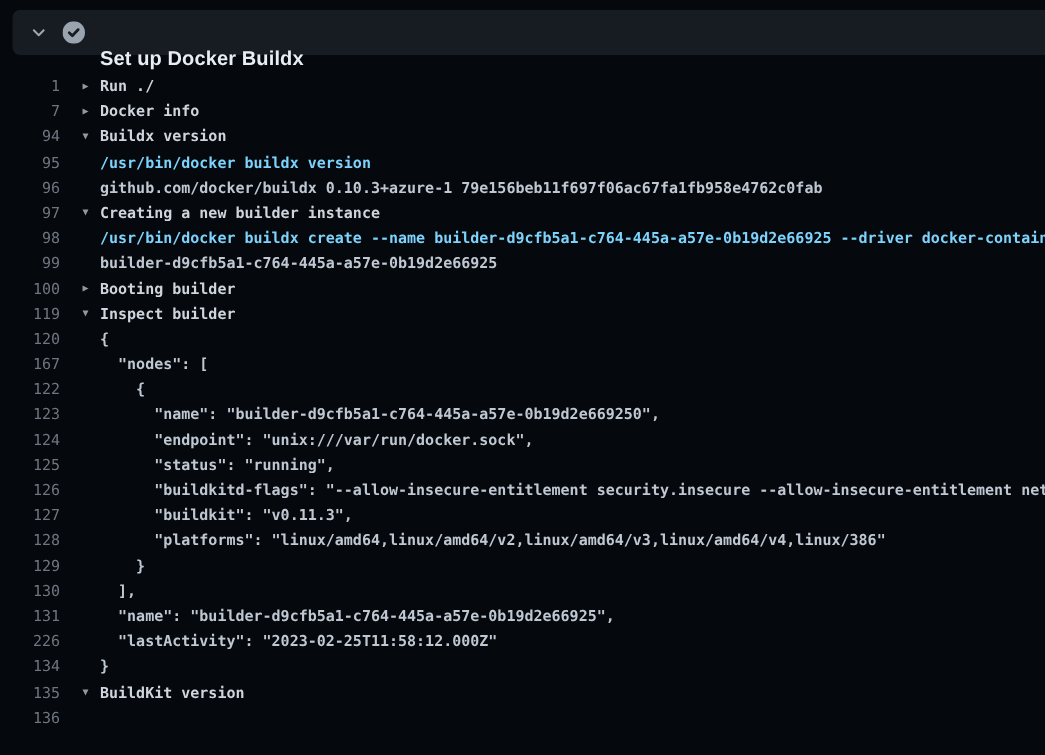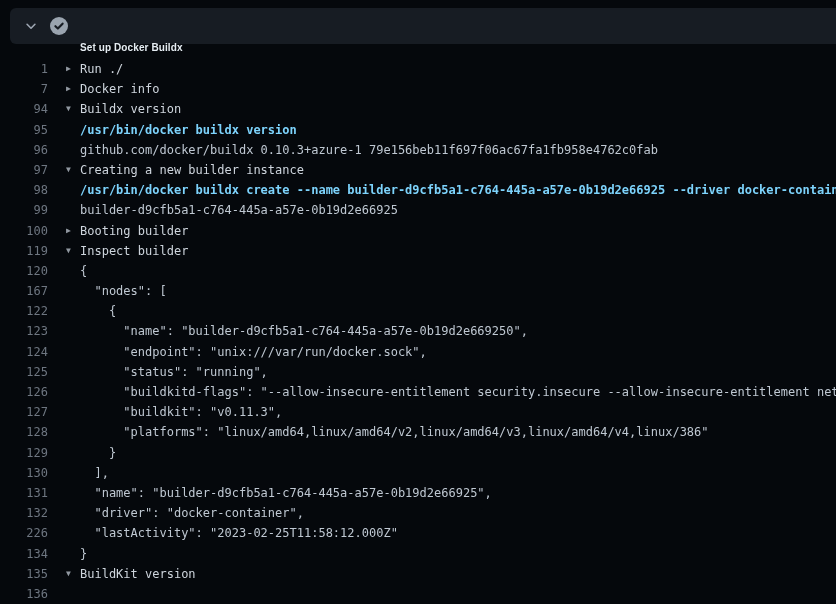--- a/index.html
+++ b/index.html
@@ -29,21 +29,21 @@
     background: transparent; border: none; cursor: pointer;
     color: #9ea7b3;
   }
   .status-icon {
     width: 18px; height: 18px;
     margin-left: 6px;
     display: flex; align-items: center; justify-content: center;
   }
   .step-title {
     color: #e6edf3;
-    font-size: 10px;
+    font-size: 16px;
     font-weight: 600;
     margin-left: 12px;
     letter-spacing: 0.1px;
     margin-top: 43px;
   }
 
   
   .log {
     position: absolute;
     left: 0; top: 44px;
@@ -68,21 +68,21 @@
     color: #6e7681;
     cursor: pointer;
   }
   .arrow-cell {
     flex: 0 0 14px;
     margin-left: 18px;
     text-align: left;
     color: #9198a1;
     font-size: 8px;
   }
-  .row-text { color: #bfc8d2; }
+  .row-text { color: #bfc8d2; font-weight: bold; }
   .log-row.group { cursor: pointer; }
   .log-row.group .row-text { color: #ced5dd; }
   .log-row.command .row-text { color: #7dd3fc; font-weight: bold; }
 </style>
 </head>
 <body>
 
 <div class="step-header">
   <button class="chev-btn">
     <svg width="16" height="16" viewBox="0 0 16 16">
@@ -114,18 +114,17 @@
     <div class="log-row output"><span class="ln">122</span><span class="arrow-cell"></span><span class="row-text">    {</span></div>
     <div class="log-row output"><span class="ln">123</span><span class="arrow-cell"></span><span class="row-text">      "name": "builder-d9cfb5a1-c764-445a-a57e-0b19d2e669250",</span></div>
     <div class="log-row output"><span class="ln">124</span><span class="arrow-cell"></span><span class="row-text">      "endpoint": "unix:///var/run/docker.sock",</span></div>
     <div class="log-row output"><span class="ln">125</span><span class="arrow-cell"></span><span class="row-text">      "status": "running",</span></div>
     <div class="log-row output"><span class="ln">126</span><span class="arrow-cell"></span><span class="row-text">      "buildkitd-flags": "--allow-insecure-entitlement security.insecure --allow-insecure-entitlement network.host",</span></div>
     <div class="log-row output"><span class="ln">127</span><span class="arrow-cell"></span><span class="row-text">      "buildkit": "v0.11.3",</span></div>
     <div class="log-row output"><span class="ln">128</span><span class="arrow-cell"></span><span class="row-text">      "platforms": "linux/amd64,linux/amd64/v2,linux/amd64/v3,linux/amd64/v4,linux/386"</span></div>
     <div class="log-row output"><span class="ln">129</span><span class="arrow-cell"></span><span class="row-text">    }</span></div>
     <div class="log-row output"><span class="ln">130</span><span class="arrow-cell"></span><span class="row-text">  ],</span></div>
     <div class="log-row output"><span class="ln">131</span><span class="arrow-cell"></span><span class="row-text">  "name": "builder-d9cfb5a1-c764-445a-a57e-0b19d2e66925",</span></div>
-    <div class="log-row output"><span class="ln">132</span><span class="arrow-cell"></span><span class="row-text">  "driver": "docker-container",</span></div>
     <div class="log-row output"><span class="ln">226</span><span class="arrow-cell"></span><span class="row-text">  "lastActivity": "2023-02-25T11:58:12.000Z"</span></div>
     <div class="log-row output"><span class="ln">134</span><span class="arrow-cell"></span><span class="row-text">}</span></div>
     <div class="log-row group"><span class="ln">135</span><span class="arrow-cell">▼</span><span class="row-text">BuildKit version</span></div>
     <div class="log-row output"><span class="ln">136</span><span class="arrow-cell"></span></div>
   </div>
 
 </body></html>

